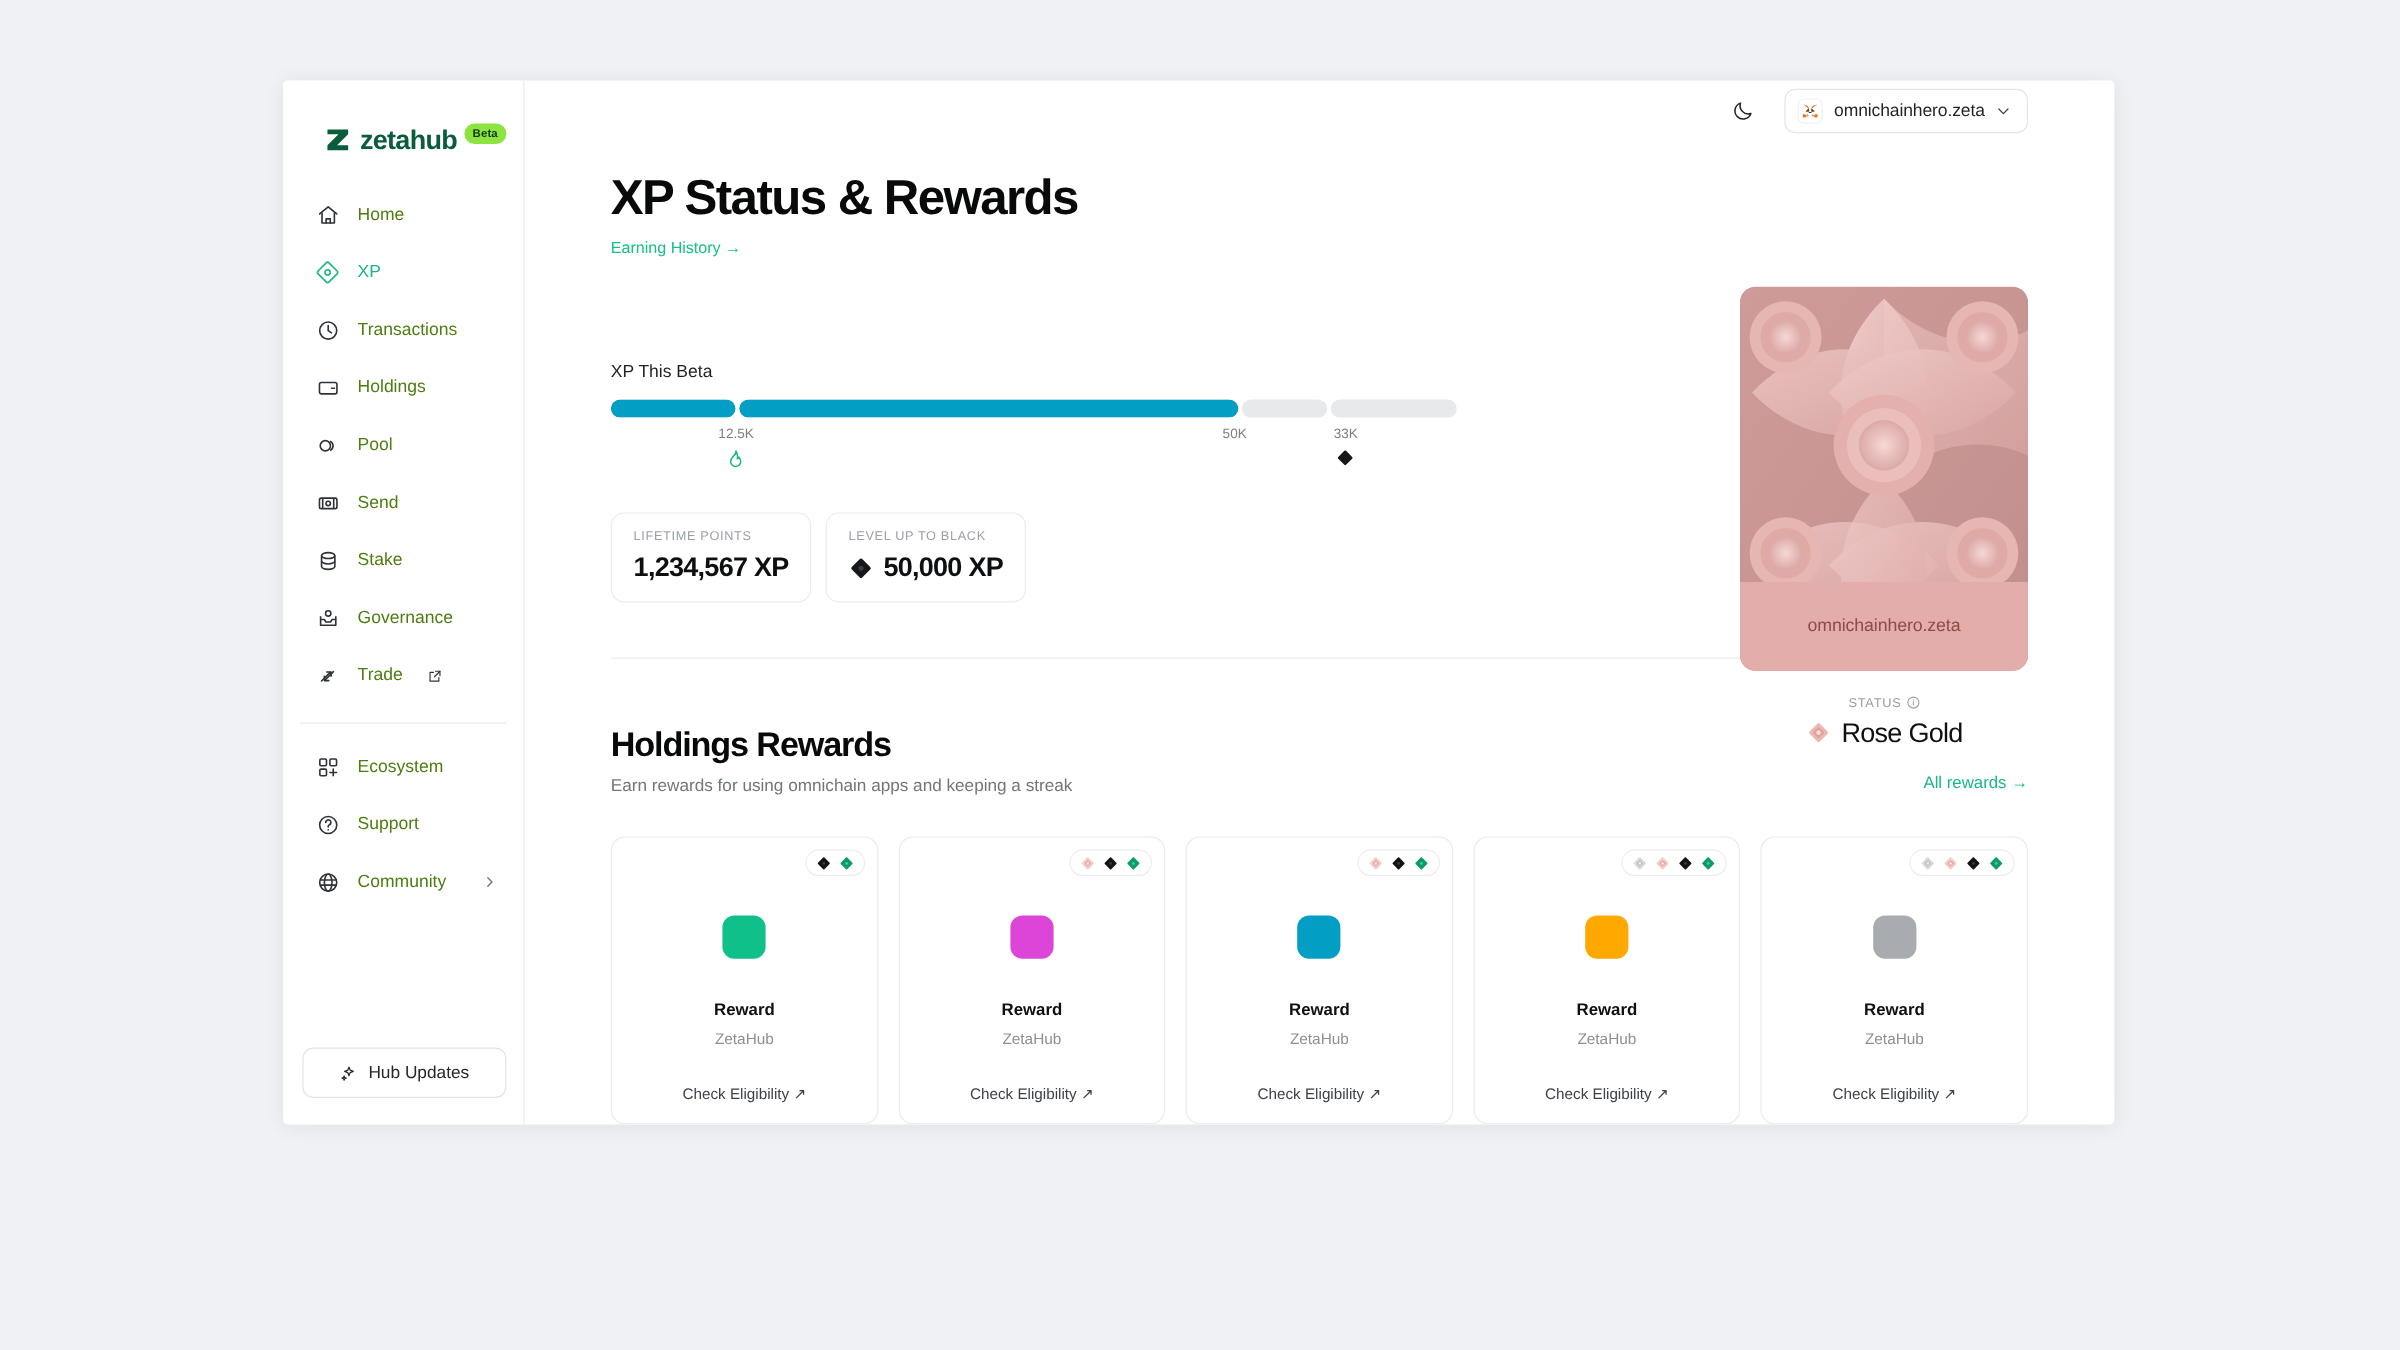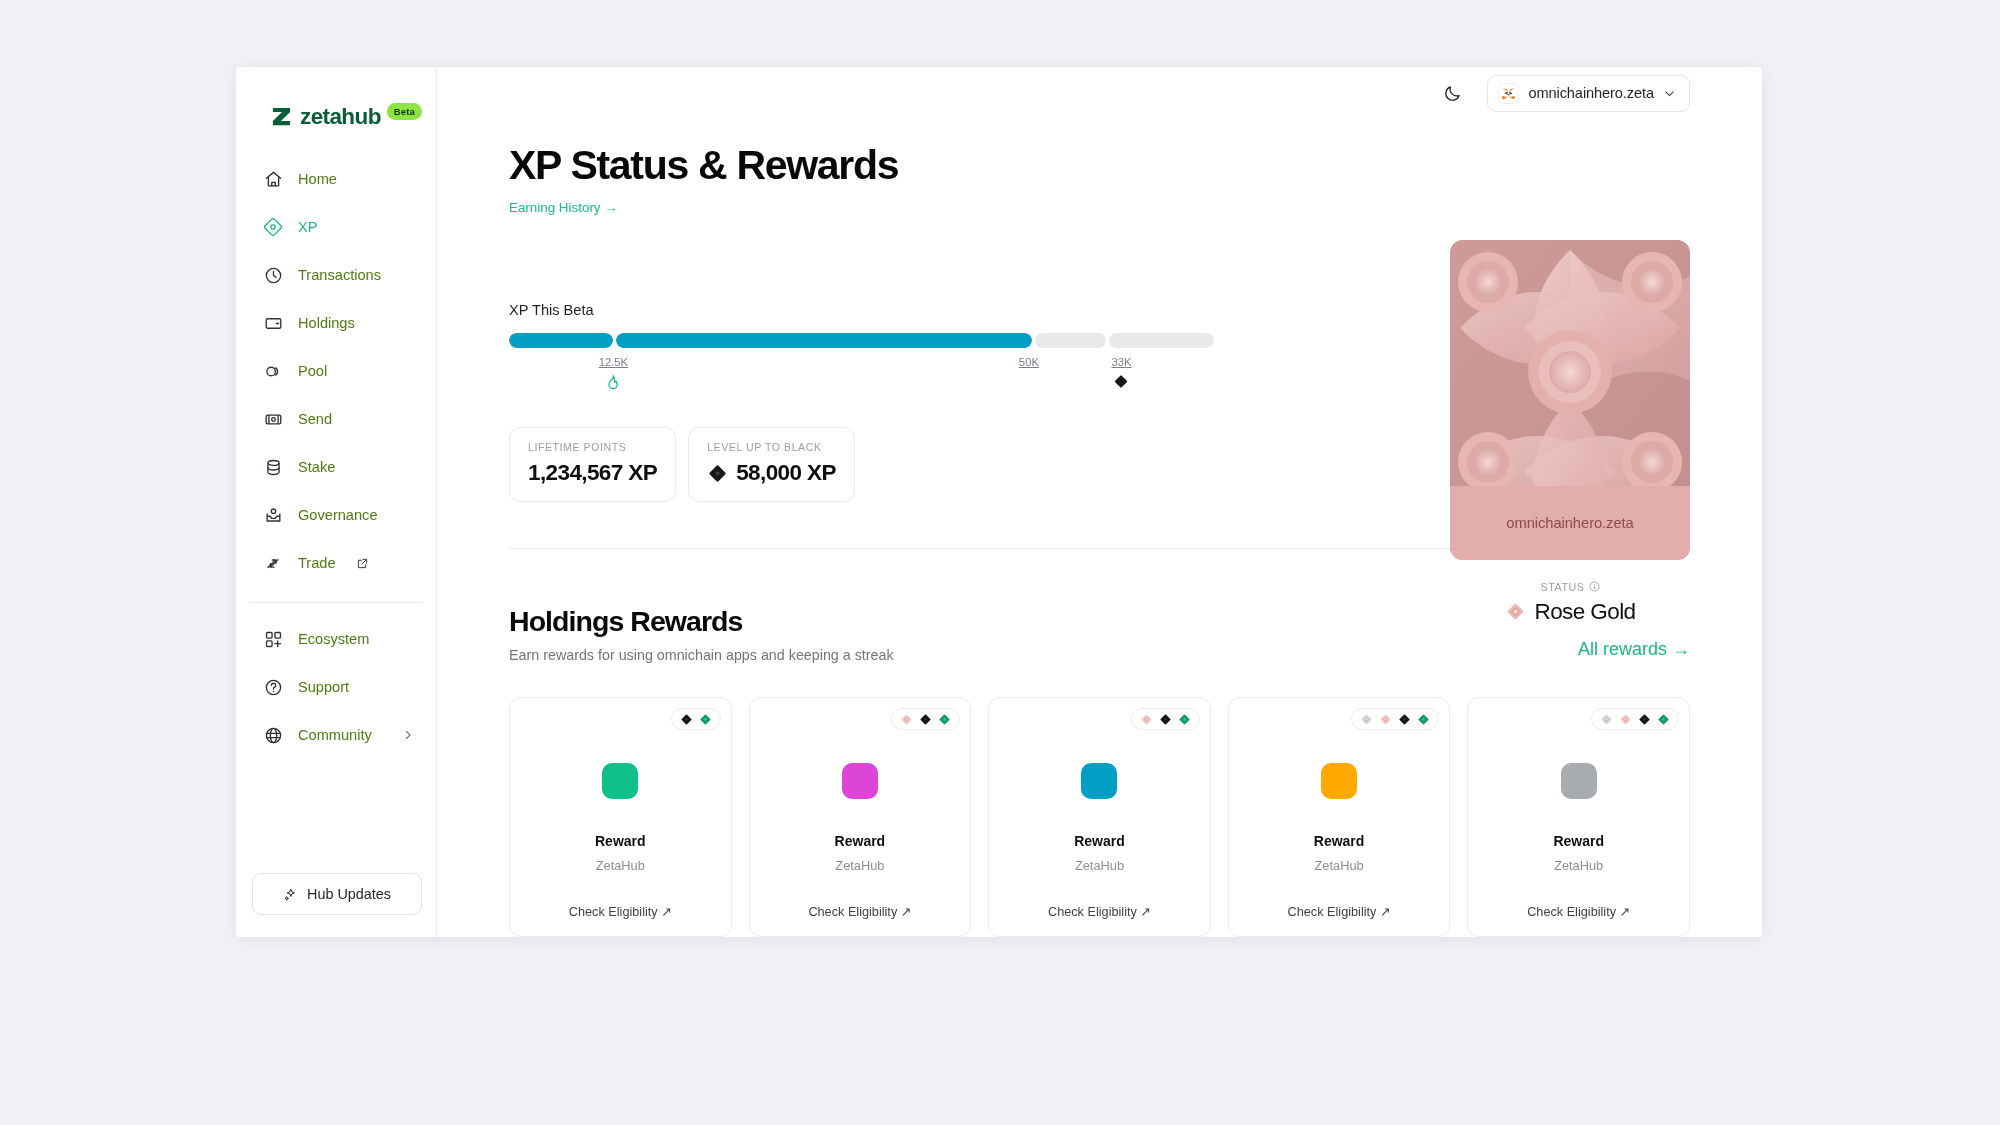--- a/index.html
+++ b/index.html
@@ -103,21 +103,21 @@
     font-weight: 500;
   }
 
   
   .xp-week-label { font-size: 14.6px; color: #1d2124; margin-top: 86px; }
   .bar-wrap { margin-top: 15px; width: 696px; position: relative; }
   .bar-track { display: flex; gap: 3px; height: 15px; }
   .seg { background: #e8e9eb; border-radius: 8px; position: relative; overflow: hidden; }
   .seg .fill { position: absolute; left:0; top:0; bottom:0; background: #029ec4; border-radius: 8px;}
   .tick-labels { position: relative; height: 14px; margin-top: 8px; }
-  .tick { position: absolute; font-size: 11.3px; color: #7b8086; transform: translateX(-50%); white-space: nowrap; text-decoration: underline;}
+  .tick { position: absolute; font-size: 11.3px; color: #7b8086; transform: translateX(-50%); white-space: nowrap;}
   .tick-icons { position: relative; height: 20px; margin-top: 3px; }
   .tick-ico { position: absolute; transform: translateX(-50%); display:flex; }
 
   
   .stats { display: flex; gap: 12px; margin-top: 34px; }
   .stat-card {
     border: 1px solid #eaebed; border-radius: 11px;
     padding: 13px 18px 15px 18px; background: #fff; min-height: 62px;
     display: flex; flex-direction: column; justify-content: center;
   }
@@ -151,21 +151,21 @@
     letter-spacing: -0.6px; display: flex; align-items: center; justify-content: center; gap: 9px;
   }
 
   .divider-full { height: 1px; background: #ececef; margin-top: 46px; }
 
   
   .rewards { padding: 56px 72px 0 72px; }
   .rewards-head { display: flex; align-items: flex-end; justify-content: space-between;}
   .rewards-title { font-size: 28.5px; font-weight: 700; color: #08090a; letter-spacing: -0.95px;}
   .rewards-sub { font-size: 14.3px; color: #70767c; margin-top: 9px;}
-  .all-rewards { font-size: 18px; color: #17b97f; cursor:pointer; display:inline-flex; gap:4px; align-items:center; padding-bottom:3px;}
+  .all-rewards { font-size: 14px; color: #17b97f; cursor:pointer; display:inline-flex; gap:4px; align-items:center; padding-bottom:3px;}
 
   .cards-row { display: flex; gap: 17px; margin-top: 34px; }
   .rcard {
     flex: 1 1 0; min-width:0; height: 240px;
     border: 1px solid #eaebed; border-radius: 12px; background: #fff;
     position: relative; display: flex; flex-direction: column; align-items: center;
     cursor: pointer;
   }
   .rbadges {
     position: absolute; right: 10px; top: 10px;
@@ -421,21 +421,21 @@
         </div>
         <div class="stat-card">
           <div class="stat-label">LEVEL UP TO BLACK</div>
           <div class="stat-value">
             <span style="display:flex">
                 <svg width="21" height="21" viewBox="0 0 24 24">
                   <rect x="5" y="5" width="14" height="14" rx="1.6" transform="rotate(45 12 12)" fill="#16181a"></rect>
                   <circle cx="12" cy="12" r="2.4" fill="#3b3e42"></circle>
                 </svg>
               </span>
-            <span>58,000 XP</span>
+            <span>50,000 XP</span>
           </div>
         </div>
       </div>
 
       
       <div class="nft-block">
         <div class="nft-card">
           <svg width="240" height="320" viewBox="0 0 240 320" style="position:absolute;inset:0">
             <defs>
               <linearGradient id="gdark" x1="0" y1="0" x2="1" y2="1">

